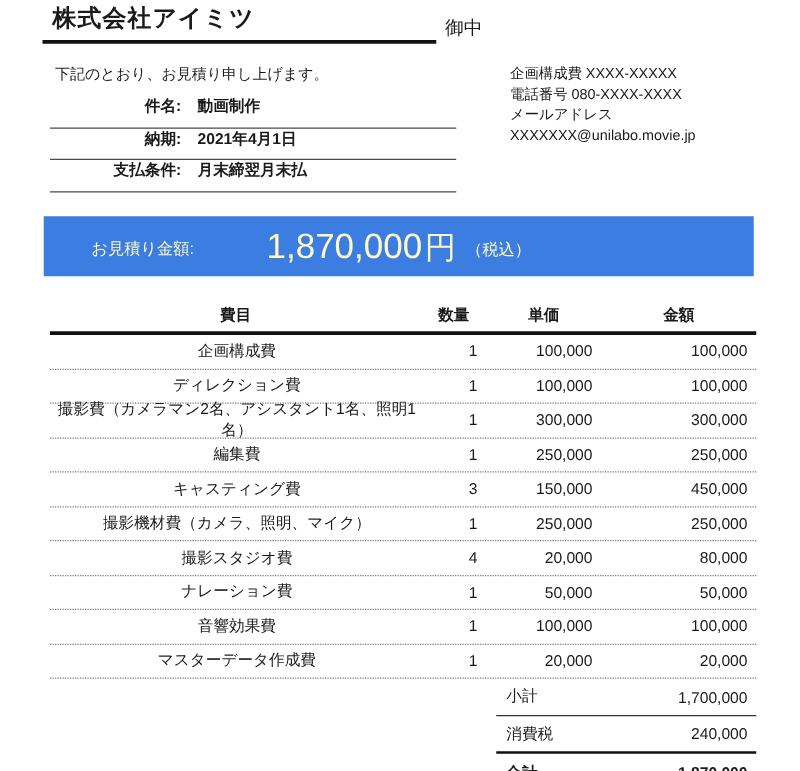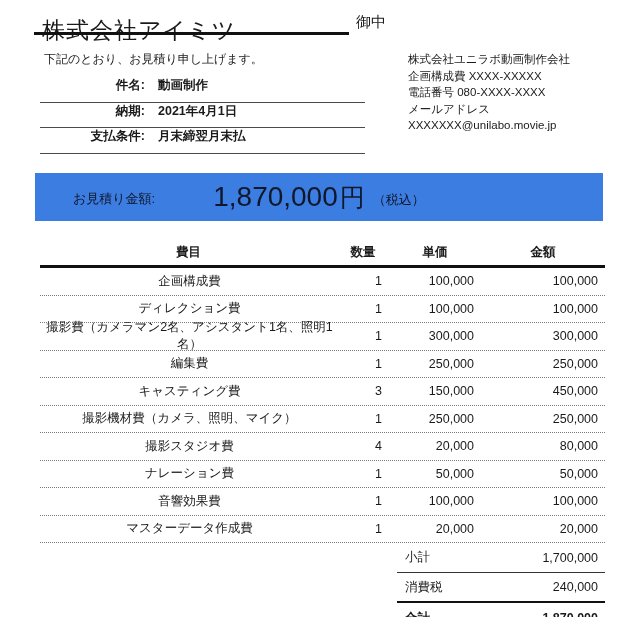--- a/index.html
+++ b/index.html
@@ -8,22 +8,22 @@
     background:#ffffff;
     font-family:"Liberation Sans", sans-serif;
     color:#1a1a1a;
     position:relative;
     overflow:hidden;
   }
   .page { position:absolute; inset:0; background:#fff; }
 
   
   .recipient-name {
-    position:absolute; left:42px; top:15px;
-    font-size:23px; font-weight:normal; letter-spacing:1px;
+    position:absolute; left:42px; top:2px;
+    font-size:19px; font-weight:bold; letter-spacing:1px;
   }
   .title-underline {
     position:absolute; left:34px; top:32px; width:315px; height:3px; background:#111;
   }
   .honorific { position:absolute; left:356px; top:13px; font-size:15px; }
 
   .greeting { position:absolute; left:44px; top:51px; font-size:12px; }
 
   
   .meta { position:absolute; left:40px; top:77px; width:325px; }
@@ -35,21 +35,21 @@
   }
   .meta-label { width:105px; text-align:right; }
   .meta-value { margin-left:13px; }
 
   
   .issuer { position:absolute; left:408px; top:51px; font-size:11.5px; line-height:16.5px; }
 
   
   .banner {
     position:absolute; left:35px; top:173px; width:568px; height:48px;
-    background:#3c7de1; color:#0f172a;
+    background:#3c7de1; color:#fef9c3;
   }
   .banner-label { position:absolute; left:38px; top:17px; font-size:13px; }
   .banner-amount-group {
     position:absolute; left:0; right:0; top:0; height:48px;
     display:flex; align-items:center; justify-content:center;
   }
   .banner-amount { font-size:28px; }
   .banner-unit { font-size:25px; margin-left:2px; }
   .banner-tax { font-size:13px; margin-left:8px; padding-top:5px; }
 
@@ -102,21 +102,20 @@
       <div class="meta-label">納期:</div>
       <div class="meta-value">2021年4月1日</div>
     </div>
     <div class="meta-row">
       <div class="meta-label">支払条件:</div>
       <div class="meta-value">月末締翌月末払</div>
     </div>
   </div>
 
   <div class="issuer">
-    <div>株式会社ユニラボ動画制作会社</div>
     <div>企画構成費 XXXX-XXXXX</div>
     <div>電話番号 080-XXXX-XXXX</div>
     <div>メールアドレス</div>
     <div>XXXXXXX@unilabo.movie.jp</div>
   </div>
 
   <div class="banner">
     <div class="banner-label">お見積り金額:</div>
     <div class="banner-amount-group">
       <span class="banner-amount">1,870,000</span>

